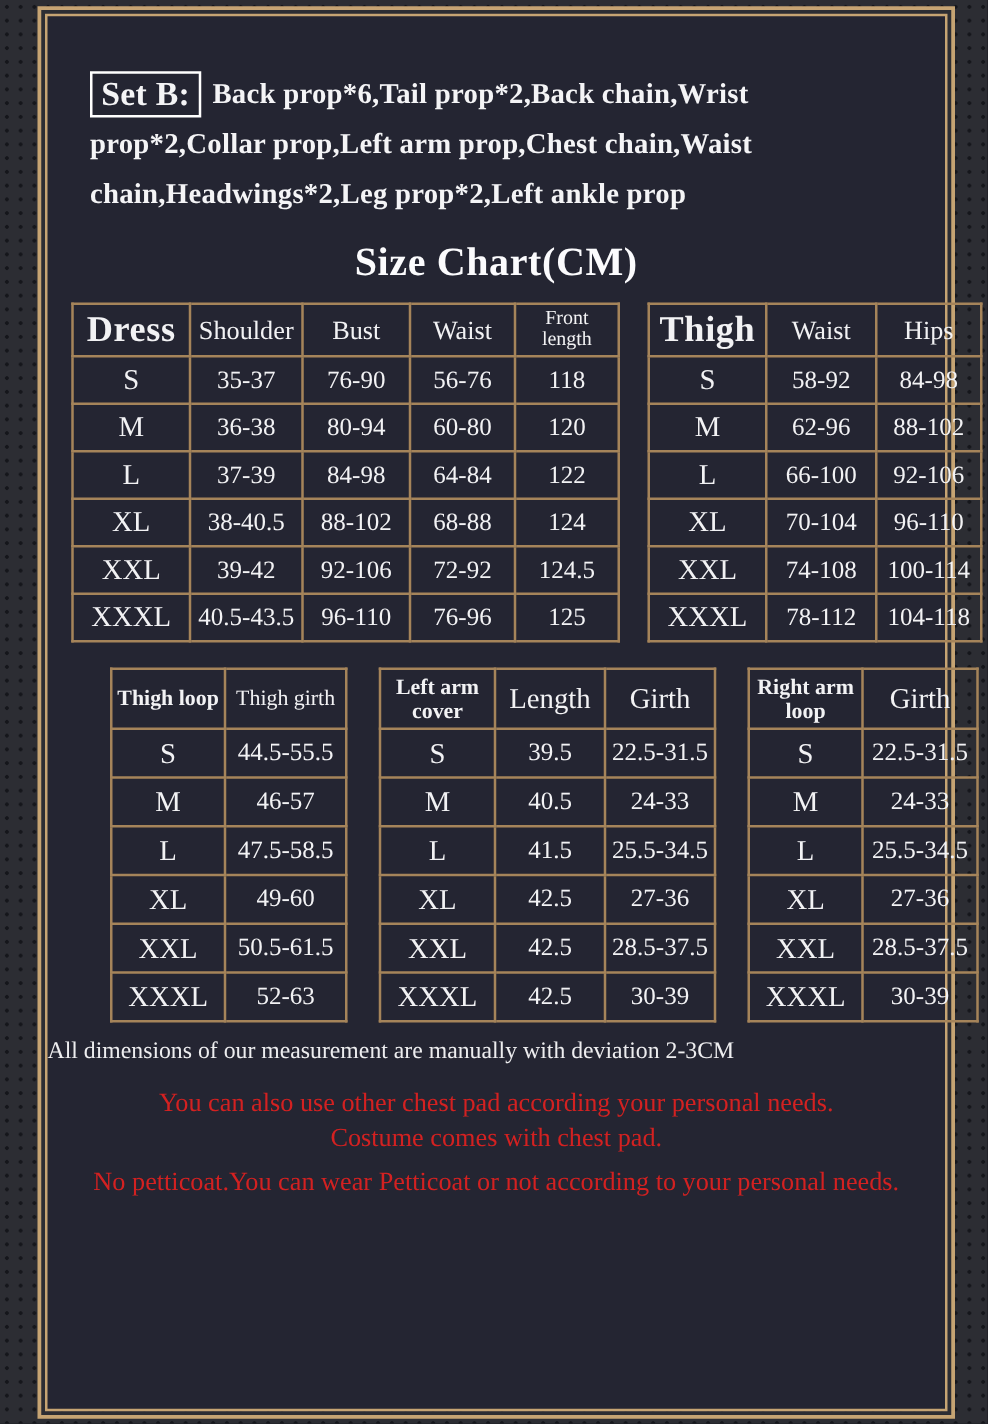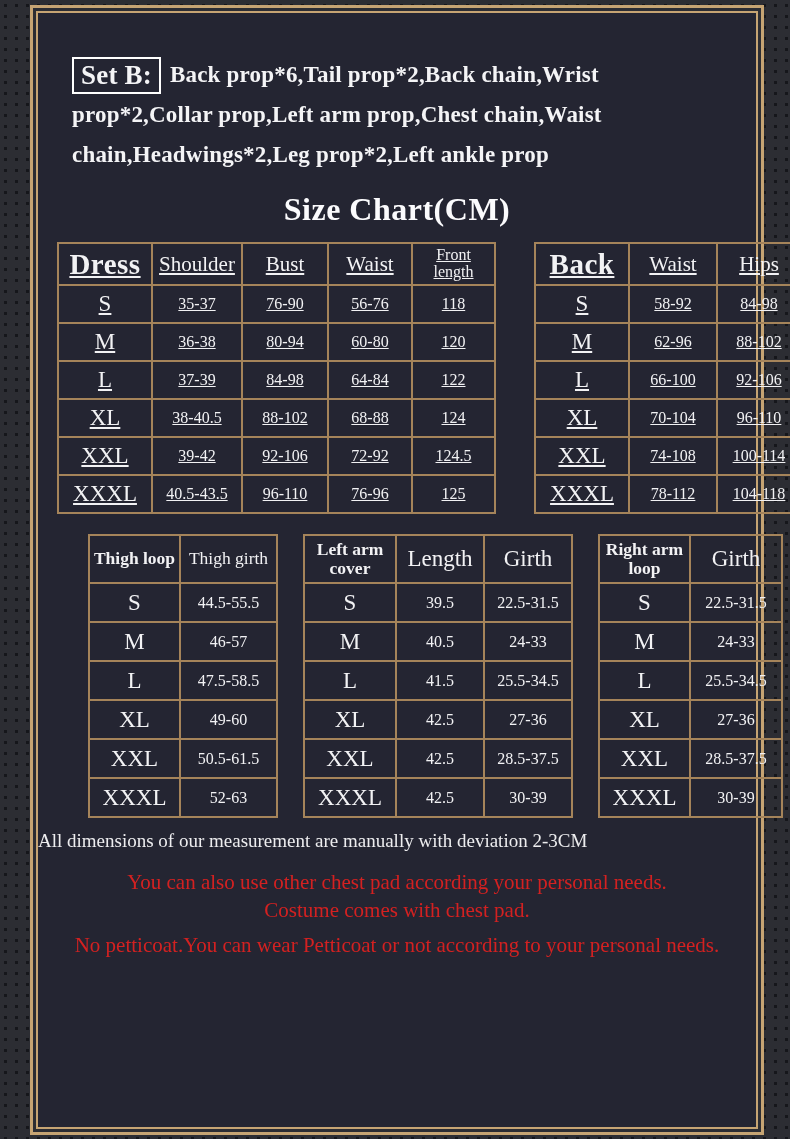--- a/index.html
+++ b/index.html
@@ -30,35 +30,35 @@
   .set-box{
     display:inline-block;border:2px solid #ffffff;
     padding:0 7px;margin-right:9px;
     font-size:27px;line-height:33px;vertical-align:-2px;
   }
   .chart-title{
     text-align:center;font-size:32px;font-weight:700;
     margin:14px 0 14px 0;color:#fbfbfd;letter-spacing:.5px;
   }
   .tables-row{display:flex;align-items:flex-start;}
-  .row-upper{padding-left:19px;gap:38px;text-decoration:underline;}
+  .row-upper{padding-left:19px;gap:22px;}
   .row-lower{padding-left:50px;gap:25px;margin-top:20px;}
   table.size-table{border-collapse:collapse;table-layout:fixed;}
   .size-table th,.size-table td{
     border:2px solid #a5845a;
     text-align:center;vertical-align:middle;
     padding:0 2px;font-weight:400;color:#f2f2f4;
     overflow:hidden;white-space:nowrap;
   }
   .size-table thead th{height:40px;font-size:21px;white-space:normal;}
   .row-lower .size-table thead th{height:46px;}
   .row-upper .size-table tbody th,.row-upper .size-table tbody td{height:36px;}
   .row-lower .size-table tbody th,.row-lower .size-table tbody td{height:37px;}
   .size-table tbody th{font-size:23px;}
-  .size-table td{font-size:16px;}
+  .size-table td{font-size:20px;}
   .size-table .corner{font-weight:700;}
   #tbl-dress .corner,#tbl-short .corner{font-size:29px;letter-spacing:.5px;}
   #tbl-thigh .corner,#tbl-leftarm .corner,#tbl-rightarm .corner{
     font-size:17.5px;line-height:1.1;}
   #tbl-dress thead th:nth-child(5){font-size:16px;line-height:1.05;}
   #tbl-thigh thead th:nth-child(2){font-size:17.5px;line-height:1.1;}
   #tbl-leftarm thead th:nth-child(2),#tbl-leftarm thead th:nth-child(3),
   #tbl-rightarm thead th:nth-child(2){font-size:23px;}
   #tbl-dress{width:407px}
   #tbl-dress thead th:nth-child(1){width:88px}
@@ -150,21 +150,21 @@
                 <td>40.5-43.5</td>
                 <td>96-110</td>
                 <td>76-96</td>
                 <td>125</td>
               </tr>
             </tbody>
           </table>
           <table class="size-table" id="tbl-short">
             <thead>
               <tr>
-                <th class="corner">Back</th>
+                <th class="corner">Thigh</th>
                 <th>Waist</th>
                 <th>Hips</th>
               </tr>
             </thead>
             <tbody>
               <tr>
                 <th>S</th>
                 <td>58-92</td>
                 <td>84-98</td>
               </tr>

